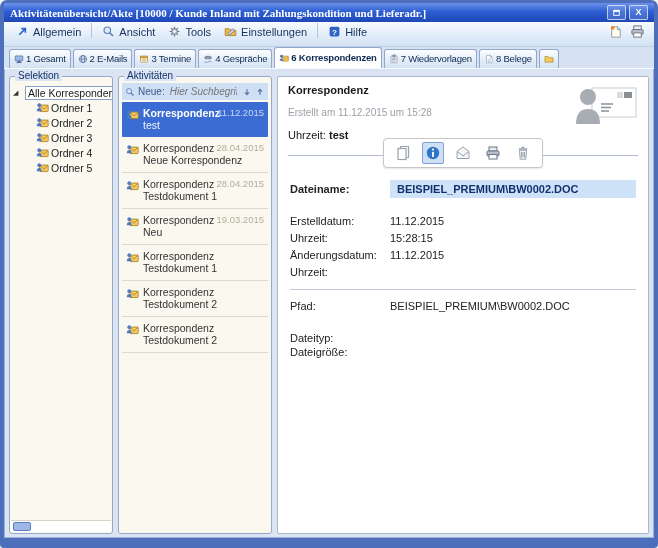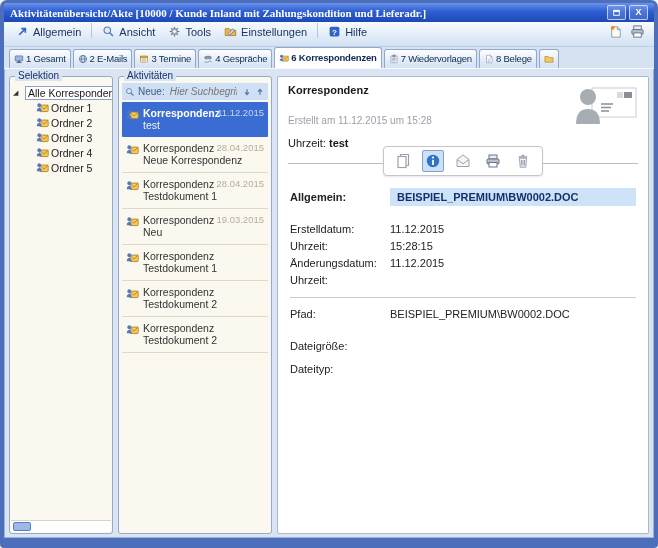--- a/index.html
+++ b/index.html
@@ -61,21 +61,21 @@
   .asub{font-size:10.5px;color:#333;line-height:12px;white-space:nowrap;}
   .adate{flex:none;font-size:9.5px;color:#b4ae9c;line-height:12px;}
   .aitem.selected{background:#3a6cd4;border-bottom:none;border-radius:1px;}
   .aitem.selected .atitle{color:#fff;font-weight:bold;}
   .aitem.selected .asub{color:#eef3fc;}
   .aitem.selected .adate{color:#c8d6f0;}
   
   .detail{flex:1;min-width:0;background:#fff;border:1px solid #a9b9d0;border-radius:2px;
     padding:6px 10px;position:relative;overflow:hidden;}
   .dtitle{font-size:11px;font-weight:bold;color:#1a1a1a;line-height:14px;}
-  .dcreated{font-size:10px;color:#9aa0a8;line-height:12px;margin-top:18px;}
+  .dcreated{font-size:10px;color:#9aa0a8;line-height:12px;margin-top:10px;}
   .watermark{position:absolute;top:8px;right:10px;width:64px;height:40px;}
   .dbetreff{margin-top:10px;font-size:11px;color:#1a1a1a;}
   .dbetreff b{font-weight:bold;}
   .ddivider{position:relative;margin-top:14px;border-top:1px solid #b4bfce;height:0;}
   .toolbar{position:absolute;left:50%;top:0;transform:translate(-50%,-60%);
     background:#fff;border:1px solid #c6c6c6;border-radius:4px;padding:3px 8px;
     display:flex;gap:8px;align-items:center;box-shadow:0 1px 2px rgba(0,0,0,.10);}
   .tbtn{width:20px;height:20px;display:flex;align-items:center;justify-content:center;
     border:1px solid transparent;border-radius:2px;cursor:pointer;}
   .tbtn.active{background:#cfe0f5;border-color:#7da2d8;}
@@ -502,21 +502,21 @@
             </span>
           <span class="tbtn">
               <svg class="ic16">
                 <use href="#s-trash"></use>
               </svg>
             </span>
         </div>
       </div>
       <div class="dfields">
         <div class="f-row fr-dateiname">
-          <span class="f-label bold">Allgemein:</span>
+          <span class="f-label bold">Dateiname:</span>
           <span class="f-value hl">BEISPIEL_PREMIUM\BW0002.DOC</span>
         </div>
         <div class="f-row fr-gap">
           <span class="f-label">Erstelldatum:</span>
           <span class="f-value">11.12.2015</span>
         </div>
         <div class="f-row fr-gap">
           <span class="f-label">Uhrzeit:</span>
           <span class="f-value">15:28:15</span>
         </div>
@@ -526,25 +526,25 @@
         </div>
         <div class="f-row fr-gap">
           <span class="f-label">Uhrzeit:</span>
           <span class="f-value"></span>
         </div>
         <div class="f-div"></div>
         <div class="f-row fr-pfad">
           <span class="f-label">Pfad:</span>
           <span class="f-value">BEISPIEL_PREMIUM\BW0002.DOC</span>
         </div>
+        <div class="f-row">
+          <span class="f-label">Dateityp:</span>
+          <span class="f-value"></span>
+        </div>
         <div class="f-row fr-size">
           <span class="f-label">Dateigröße:</span>
           <span class="f-value"></span>
         </div>
-        <div class="f-row">
-          <span class="f-label">Dateityp:</span>
-          <span class="f-value"></span>
-        </div>
       </div>
     </div>
 
   </div>
 </div>
 
 </body></html>

